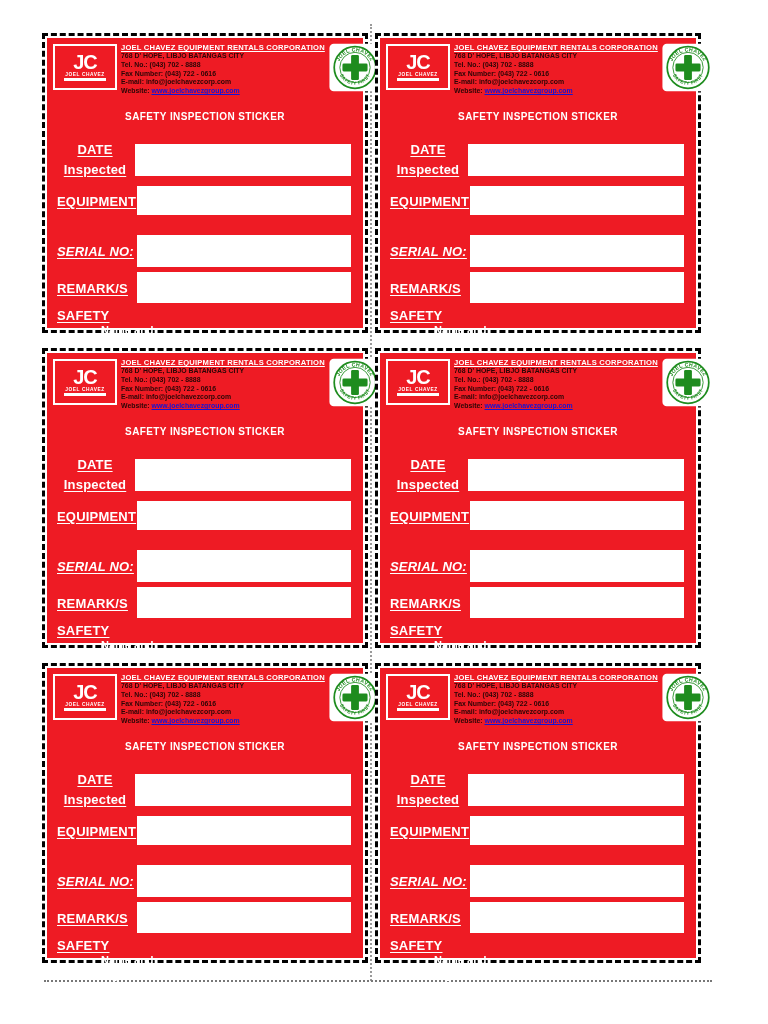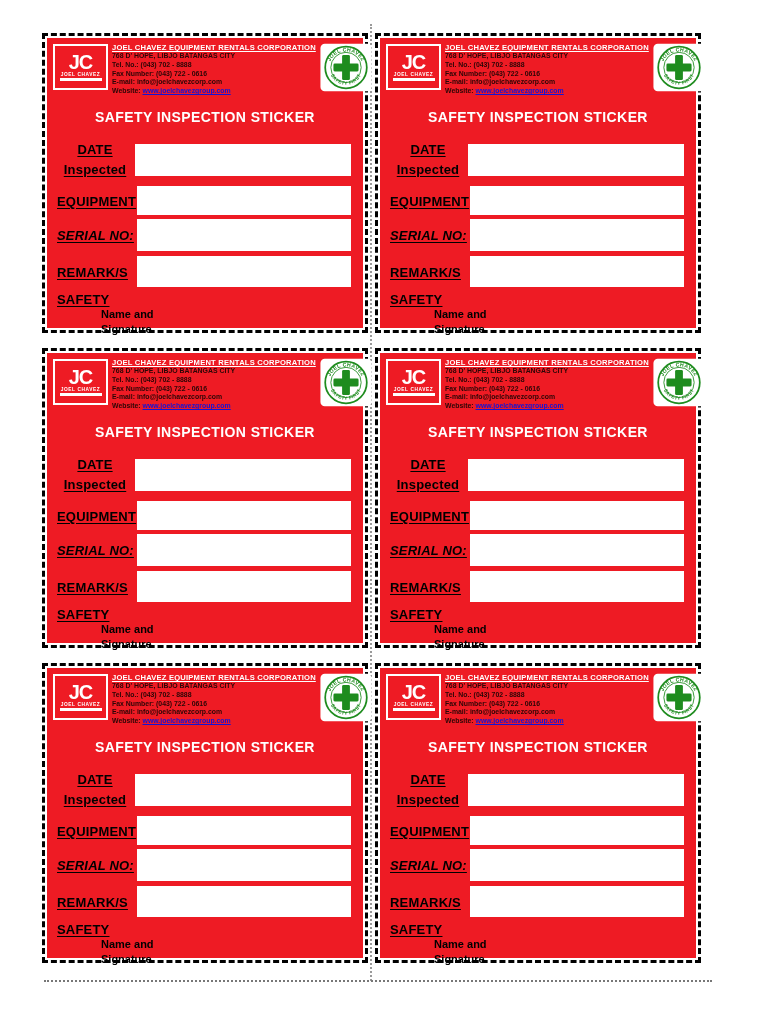--- a/index.html
+++ b/index.html
@@ -9,43 +9,43 @@
   }
   
   .cut-vertical{position:absolute;left:370px;top:24px;height:957px;width:0;border-left:2px dotted #9a9a9a;z-index:0;}
   .cut-horizontal{position:absolute;left:44px;top:980px;width:668px;height:0;border-top:2px dotted #777;z-index:0;}
   
   .sheet{position:absolute;left:42px;top:33px;display:grid;grid-template-columns:326px 326px;gap:15px 7px;z-index:1;}
   .sticker{box-sizing:border-box;width:326px;height:300px;border:3px dashed #000;background:#fff;padding:2px;}
   .sticker-red{background:#EE1B24;width:100%;height:100%;box-sizing:border-box;padding:4px 6px 0 6px;}
   
   .hdr{display:flex;align-items:flex-start;justify-content:space-between;height:56px;}
-  .jc-logo{flex:0 0 auto;width:55px;height:46px;box-sizing:border-box;border:2px solid #fff;background:#EE1B24;
+  .jc-logo{flex:0 0 auto;width:64px;height:46px;box-sizing:border-box;border:2px solid #fff;background:#EE1B24;
     display:flex;flex-direction:column;align-items:center;justify-content:center;margin-top:2px;}
   .jc-mono{color:#fff;font-weight:800;font-size:20px;line-height:0.9;letter-spacing:-1px;}
   .jc-cap{color:#fff;font-weight:700;font-size:4.8px;letter-spacing:0.6px;margin-top:1px;white-space:nowrap;}
   .jc-strip{width:42px;height:3px;background:#fff;margin-top:1px;}
   .hdr-info{flex:1 1 auto;padding:1px 4px 0 4px;line-height:1.25;}
   .co-name{color:#fff;font-weight:700;font-size:7.6px;letter-spacing:0.2px;text-decoration:underline;white-space:nowrap;}
   .co-line{color:#2a0606;font-size:6.9px;font-weight:600;white-space:nowrap;}
   .co-web a,.weblink{color:#1414d6;font-weight:700;text-decoration:underline;cursor:pointer;}
   .badge{flex:0 0 auto;width:52px;height:49px;margin-top:1px;}
   
-  .title{color:#fff;font-weight:800;font-size:14px;letter-spacing:0.4px;text-align:center;margin-top:9px;line-height:20px;white-space:nowrap;}
+  .title{color:#fff;font-weight:800;font-size:10px;letter-spacing:0.4px;text-align:center;margin-top:9px;line-height:20px;white-space:nowrap;}
   
   .fields{margin-top:13px;padding:0 2px 0 2px;}
   .frow{display:flex;align-items:center;}
-  .frow .lbl-col{flex:0 0 80px;color:#000000;font-weight:800;}
+  .frow .lbl-col{flex:0 0 80px;color:#ffffff;font-weight:800;}
   .frow .box{flex:1 1 auto;background:#fff;margin-right:4px;}
   .lbl{font-size:13px;text-decoration:underline;text-underline-offset:2px;letter-spacing:0.2px;}
   .lbl-center{text-align:center;}
   .lbl-left{text-align:left;padding-left:2px;}
   .sub-italic{font-weight:700;font-size:11px;line-height:1.3;text-decoration:none;margin-left:44px;}
   .r1{margin-bottom:6px;}  .r1 .box{height:32px;}
-  .r2{margin-bottom:4px;}  .r2 .box{height:29px;}
+  .r2{margin-bottom:20px;}  .r2 .box{height:29px;}
   .r3{margin-bottom:5px;font-style:italic;}  .r3 .box{height:32px;}
   .r4{margin-bottom:5px;}  .r4 .box{height:31px;}
   .r5{align-items:flex-start;flex-direction:column;} .r5 .box{height:37px;}
   .date-stack{line-height:1.55;}
 </style>
 </head>
 <body>
 
 <div class="page">
   <div class="cut-vertical"></div>

